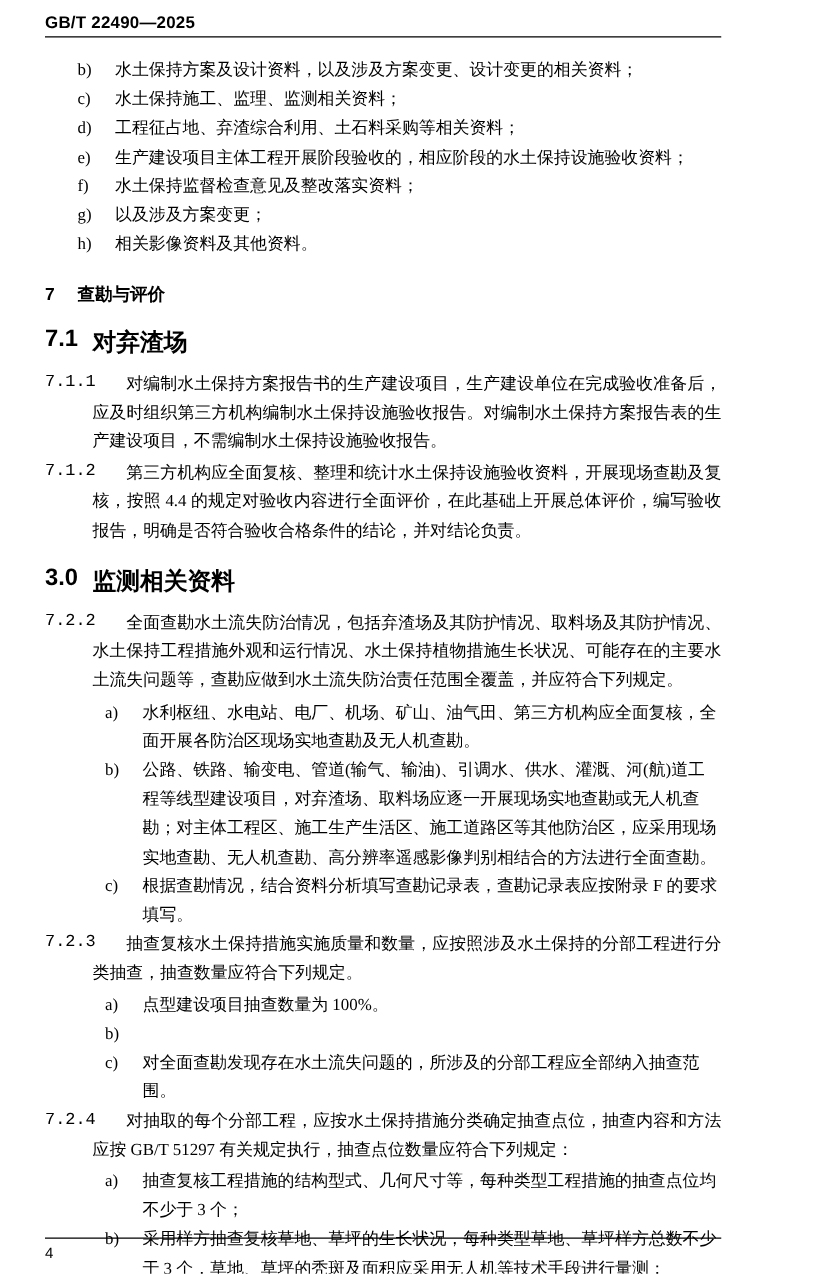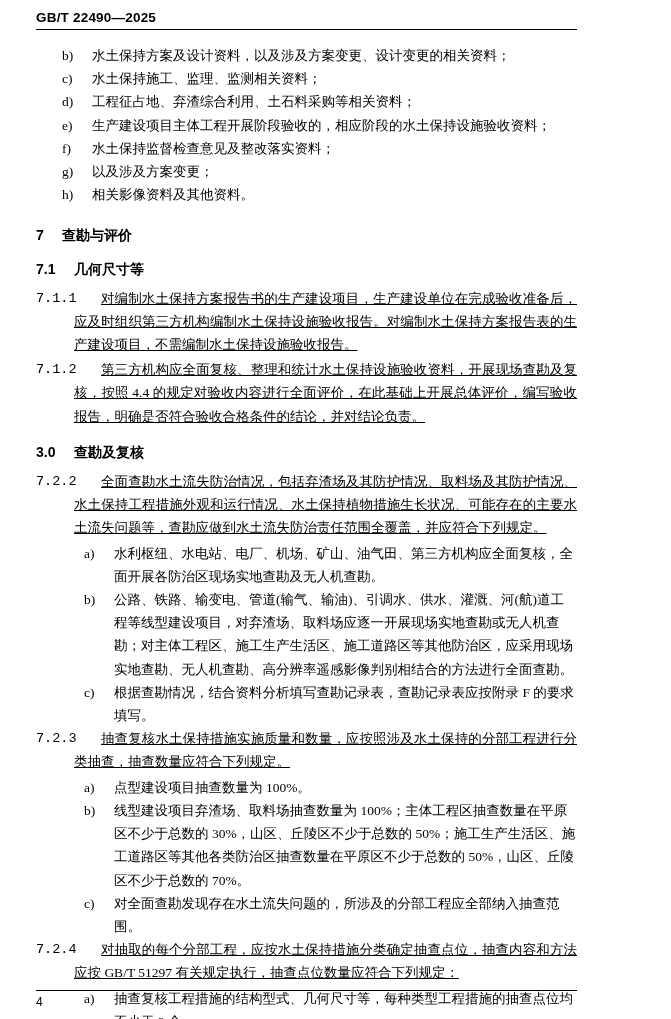--- a/index.html
+++ b/index.html
@@ -56,41 +56,41 @@
     font-family: "Liberation Sans", sans-serif;
     font-weight: bold;
     font-size: 14px;
     margin: 20px 0 10px 0;
     display: flex;
   }
   h2.clause .num { width: 26px; flex: 0 0 26px; }
   h3.sub {
     font-family: "Liberation Sans", sans-serif;
     font-weight: bold;
-    font-size: 14px;
+    font-size: 19px;
     margin: 16px 0 8px 0;
     display: flex;
   }
   h3.sub .num { width: 38px; flex: 0 0 38px; }
   .para {
     font-size: 13.5px;
     line-height: 1.72;
     text-align: justify;
     margin: 0 0 2px 0;
     display: flex;
   }
   .para .pnum {
     width: 38px;
     flex: 0 0 38px;
     font-family: Liberation Mono, monospace;
   }
   .para .ptext {
     flex: 1 1 auto;
   }
-  .indent2 { text-indent: 2em; text-decoration: underline; }
+  .indent2 { text-indent: 2em; }
   .footer {
     position: absolute;
     left: 0;
     right: 0;
     bottom: 10px;
     padding: 0 36px;
   }
   .footer-rule {
     border-top: 1.2px solid #000;
     margin-bottom: 4px;
@@ -143,36 +143,36 @@
     </div>
   </div>
 
   <h2 class="clause">
     <span class="num">7</span>
     <span>查勘与评价</span>
   </h2>
 
   <h3 class="sub">
     <span class="num">7.1</span>
-    <span>几何尺寸等</span>
+    <span>对弃渣场</span>
   </h3>
 
   <div class="para">
     <span class="pnum">7.1.1</span>
     <span class="ptext indent2">对编制水土保持方案报告书的生产建设项目，生产建设单位在完成验收准备后，应及时组织第三方机构编制水土保持设施验收报告。对编制水土保持方案报告表的生产建设项目，不需编制水土保持设施验收报告。</span>
   </div>
 
   <div class="para">
     <span class="pnum">7.1.2</span>
     <span class="ptext indent2">第三方机构应全面复核、整理和统计水土保持设施验收资料，开展现场查勘及复核，按照 4.4 的规定对验收内容进行全面评价，在此基础上开展总体评价，编写验收报告，明确是否符合验收合格条件的结论，并对结论负责。</span>
   </div>
 
   <h3 class="sub">
     <span class="num">3.0</span>
-    <span>查勘及复核</span>
+    <span>监测相关资料</span>
   </h3>
 
 
   <div class="para">
     <span class="pnum">7.2.2</span>
     <span class="ptext indent2">全面查勘水土流失防治情况，包括弃渣场及其防护情况、取料场及其防护情况、水土保持工程措施外观和运行情况、水土保持植物措施生长状况、可能存在的主要水土流失问题等，查勘应做到水土流失防治责任范围全覆盖，并应符合下列规定。</span>
   </div>
 
   <div class="list-block">
     <div class="list-row lvl2">
@@ -194,21 +194,20 @@
     <span class="ptext indent2">抽查复核水土保持措施实施质量和数量，应按照涉及水土保持的分部工程进行分类抽查，抽查数量应符合下列规定。</span>
   </div>
 
   <div class="list-block">
     <div class="list-row lvl2">
       <span class="marker">a)</span>
       <span class="itemtext">点型建设项目抽查数量为 100%。</span>
     </div>
     <div class="list-row lvl2">
       <span class="marker">b)</span>
-      <span class="itemtext">线型建设项目弃渣场、取料场抽查数量为 100%；主体工程区抽查数量在平原区不少于总数的 30%，山区、丘陵区不少于总数的 50%；施工生产生活区、施工道路区等其他各类防治区抽查数量在平原区不少于总数的 50%，山区、丘陵区不少于总数的 70%。</span>
     </div>
     <div class="list-row lvl2">
       <span class="marker">c)</span>
       <span class="itemtext">对全面查勘发现存在水土流失问题的，所涉及的分部工程应全部纳入抽查范围。</span>
     </div>
   </div>
 
   <div class="para">
     <span class="pnum">7.2.4</span>
     <span class="ptext indent2">对抽取的每个分部工程，应按水土保持措施分类确定抽查点位，抽查内容和方法应按 GB/T 51297 有关规定执行，抽查点位数量应符合下列规定：</span>

